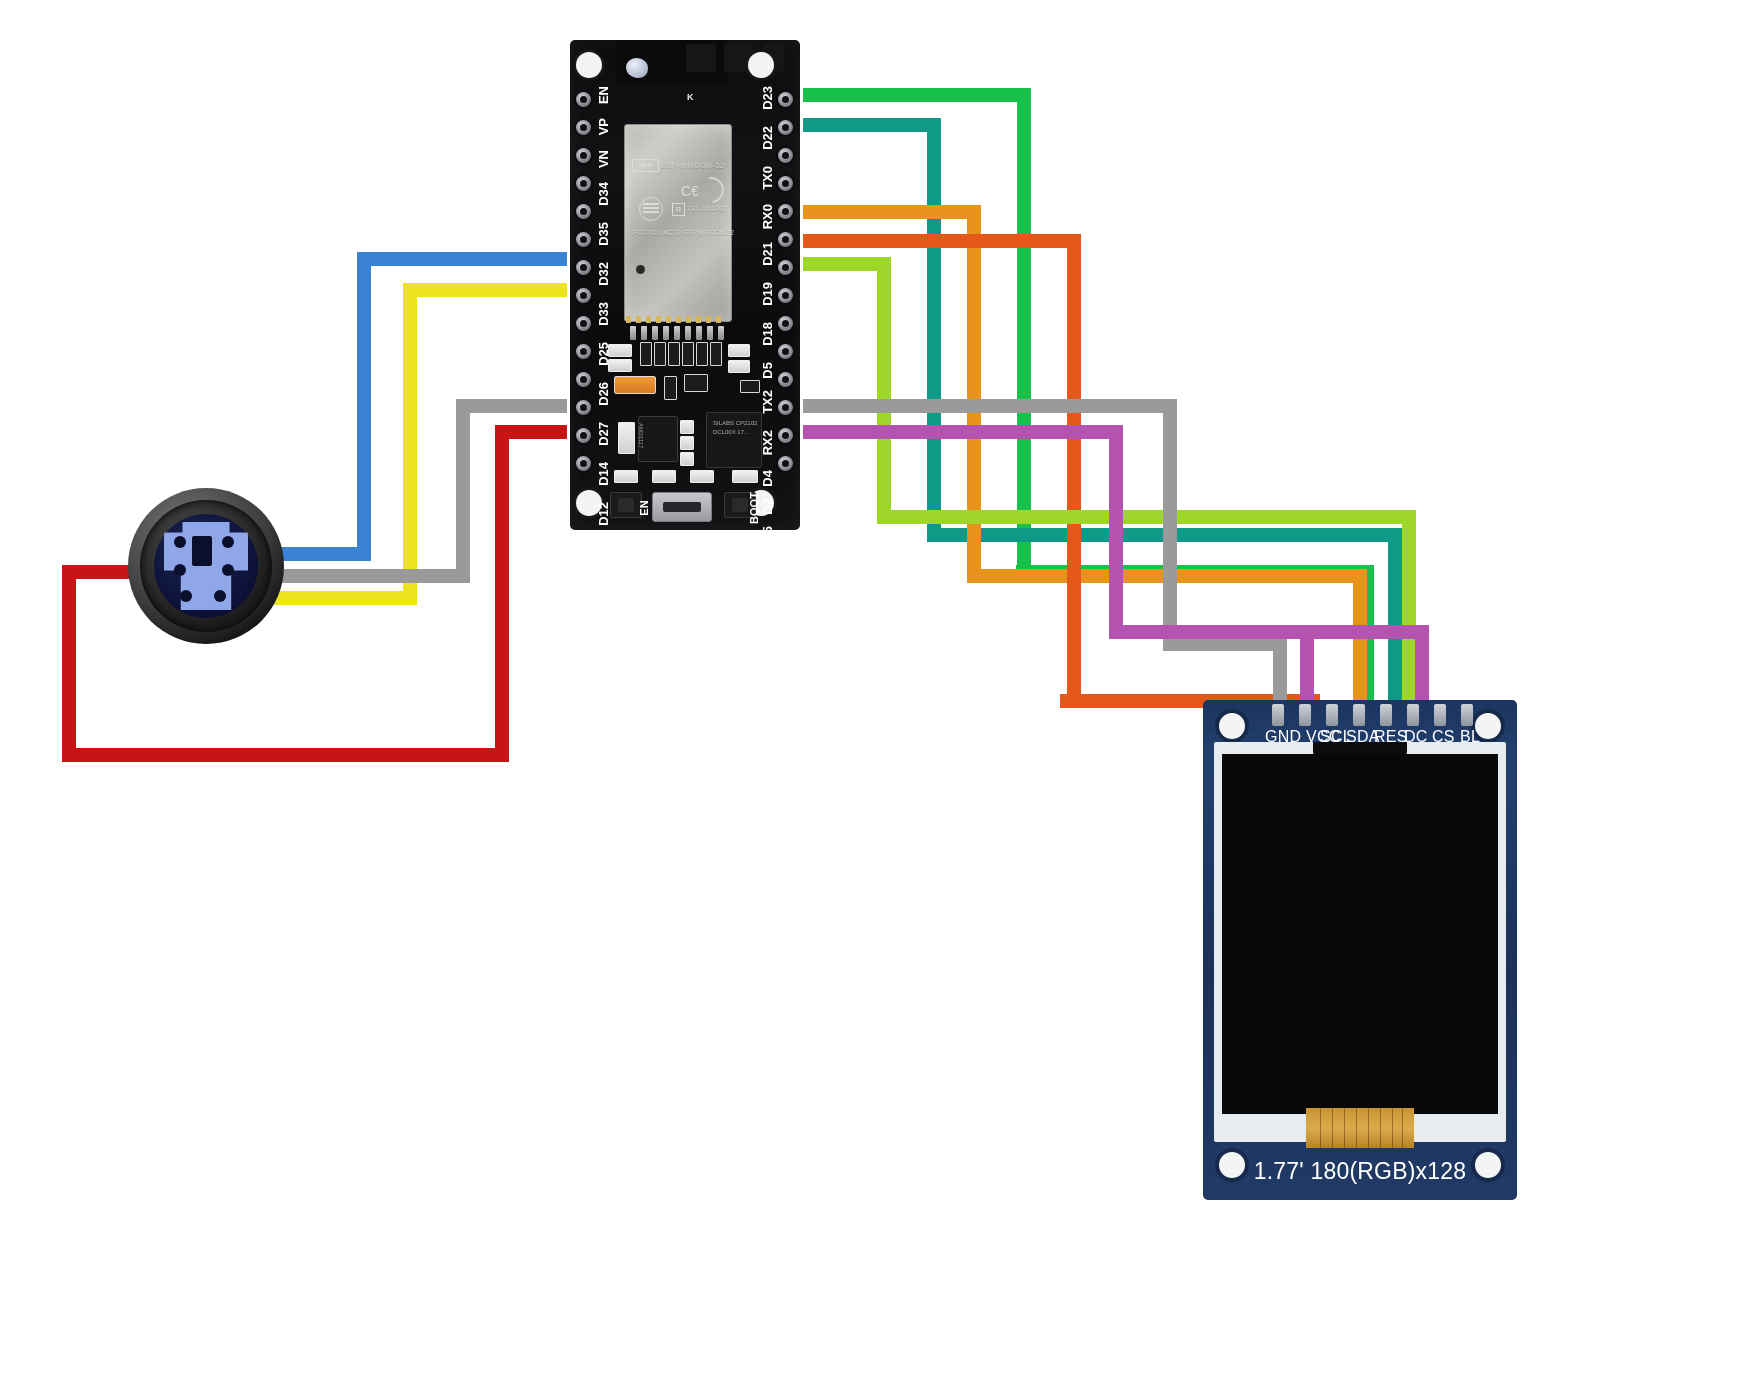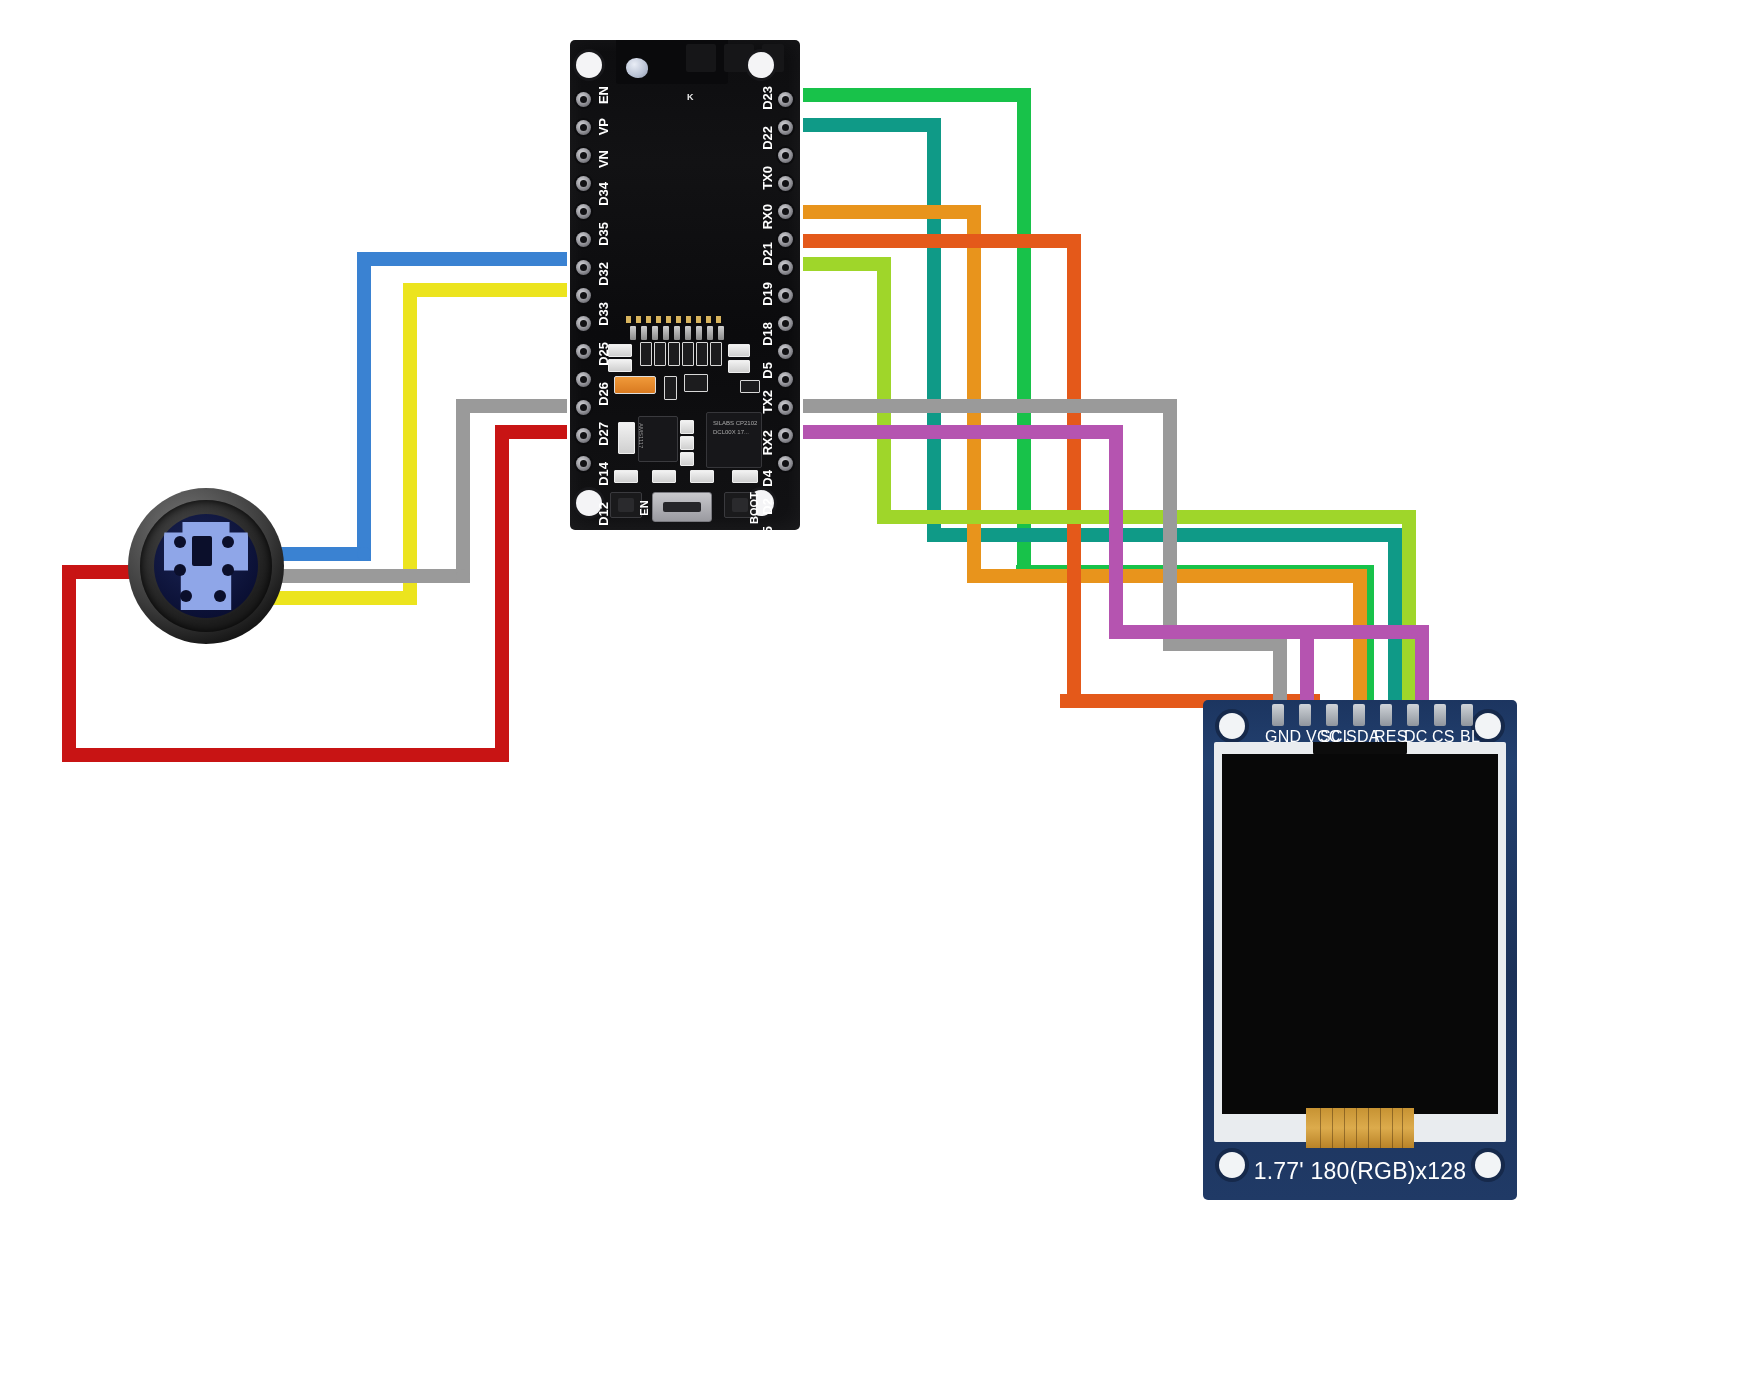--- a/index.html
+++ b/index.html
@@ -193,20 +193,31 @@
       <div class="notch-c"></div>
     </div>
     <div class="solderblob"></div>
     <div class="mount tl"></div>
     <div class="mount tr"></div>
     <div class="mount bl"></div>
     <div class="mount br"></div>
 
     <span class="kmark">K</span>
 
+    <div class="shield">
+      <div class="wifi">Wi Fi</div>
+      <span class="txt" style="left:36px;top:36px;font-size:7.5px;">ESP-WROOM-32</span>
+      <div class="ce">C€</div>
+      <div class="swirl"></div>
+      <div class="esplogo"></div>
+      <div class="rbox">R</div>
+      <span class="txt" style="left:62px;top:80px;">211-161007</span>
+      <span class="txt" style="left:8px;top:104px;font-size:6.5px;">FCC ID:2AC72-ESPWROOM32</span>
+      <div class="hole"></div>
+    </div>
 
     <div class="goldrow">
       <i style="left:0"></i>
         <i style="left:10px"></i>
         <i style="left:20px"></i>
         <i style="left:30px"></i>
       <i style="left:40px"></i>
         <i style="left:50px"></i>
         <i style="left:60px"></i>
         <i style="left:70px"></i>

